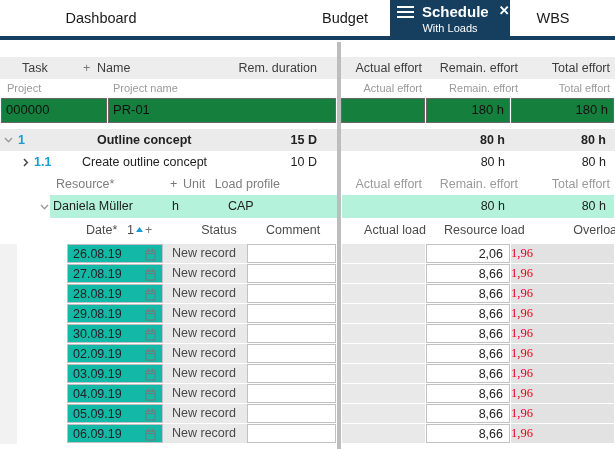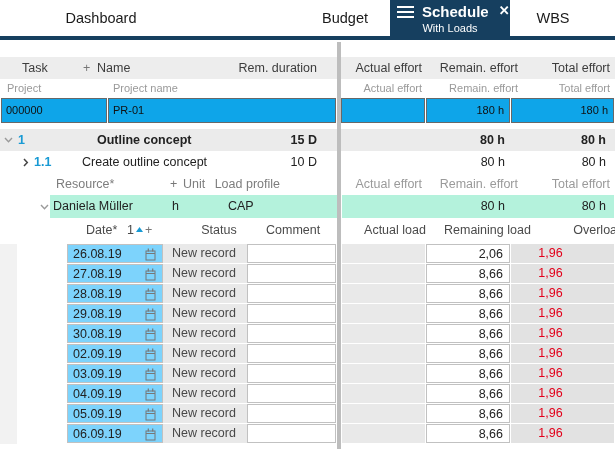--- a/index.html
+++ b/index.html
@@ -30,42 +30,42 @@
   #hdr2{top:79px;height:19px;background:#fff;font-size:11px;line-height:19px;}
   
   .c-remdur{left:200px;width:117px;text-align:right;}
   .c-act{left:342px;width:80px;text-align:right;}
   .c-rem{left:426px;width:79px;text-align:right;}
   .c-remh{left:426px;width:92px;text-align:right;}
   .c-tot{left:511px;width:95px;text-align:right;}
   .c-toth{left:511px;width:99px;text-align:right;}
   
   #prow{top:98px;height:25px;}
-  .ibox{position:absolute;top:0;height:25px;border:1px solid #686868;background:#0ea5e9;
-        box-sizing:border-box;font-size:11px;line-height:22px;color:#111;}
+  .ibox{position:absolute;top:0;height:25px;border:1px solid #686868;background:#15803d;
+        box-sizing:border-box;font-size:13px;line-height:22px;color:#111;}
   
   #trow1{top:129px;height:22px;background:#ebebeb;font-size:12.5px;line-height:22px;}
   #trow11{top:151px;height:22px;background:#fff;font-size:12.5px;line-height:22px;}
   #reshdr{top:173px;height:22px;background:#fff;font-size:12.5px;line-height:22px;}
   #resrow{top:195px;height:23px;font-size:12.5px;line-height:23px;}
   .mint{position:absolute;top:0;height:23px;background:#b4f2dc;}
   #loadhdr{top:218px;height:24px;background:#fff;font-size:12.5px;line-height:24px;color:#4a4a4a;margin-left:14px;}
   
   #loadrows{position:absolute;left:0;top:244px;width:615px;height:200px;}
   #left-strip{position:absolute;left:0;top:244px;width:17px;height:200px;background:#f2f2f2;}
   .load-row{position:absolute;left:0;width:615px;height:20px;font-size:12.5px;line-height:18px;}
   .lcell{position:absolute;top:0;height:19px;box-sizing:border-box;white-space:nowrap;}
-  .lr-date{left:67px;width:96px;background:#7dd3fc;border:1px solid #c1c1c1;padding-left:5px;color:#222;}
+  .lr-date{left:67px;width:96px;background:#14b8a6;border:1px solid #c1c1c1;padding-left:5px;color:#222;}
   .lr-status{left:163px;width:84px;background:#e9e9e9;padding-left:9px;color:#484848;}
   .lr-comment{left:247px;width:89px;background:#fff;border:1px solid #c1c1c1;}
   .lr-actual{left:342px;width:83px;background:#e9e9e9;}
   .lr-remaining{left:426px;width:84px;background:#fff;border:1px solid #c1c1c1;
                 text-align:right;padding-right:6px;color:#222;padding-left:23px;}
-  .lr-overload{left:511px;width:103px;background:#e2e2e2;text-align:center;
-               padding-right:24px;color:#e2001a;}
+  .lr-overload{left:511px;width:103px;background:#e2e2e2;text-align:left;
+               padding-right:24px;color:#e2001a;font-family:Liberation Serif, serif;}
   .cal{position:absolute;right:6px;top:3px;}
   
   #vdivider{position:absolute;left:337px;top:42px;width:4px;height:407px;background:#bdbdbd;}
   .chev{position:absolute;}
 </style>
 </head>
 <body>
 
 <div id="app">
 
@@ -162,21 +162,21 @@
   <div class="trow" id="loadhdr">
     <span class="cell" style="left:72px">Date*</span>
     <span class="cell" style="left:113px">
       <span>1</span><svg width="9" height="8" style="margin:0 1px 0 1px">
           <polygon points="4.5,1 8,6 1,6" fill="#189ad4"></polygon>
         </svg></span>
     <span class="cell" style="left:131px;color:#777">+</span>
     <span class="cell" style="left:163px;width:84px;text-align:center">Status</span>
     <span class="cell" style="left:252px">Comment</span>
     <span class="cell" style="left:342px;width:78px;text-align:center">Actual load</span>
-    <span class="cell" style="left:430px">Remaining load</span>
+    <span class="cell" style="left:430px">Resource load</span>
     <span class="cell c-toth">Overload</span>
   </div>
 
   <div id="left-strip"></div>
   <div id="loadrows">
       <div class="load-row" style="top: 0px;">
     <div class="lcell lr-date">
       <span>26.08.19</span>
       <svg class="cal" width="11" height="13">
         <rect x="1" y="3" width="9" height="9" fill="none" stroke="#777" stroke-width="1"></rect>

